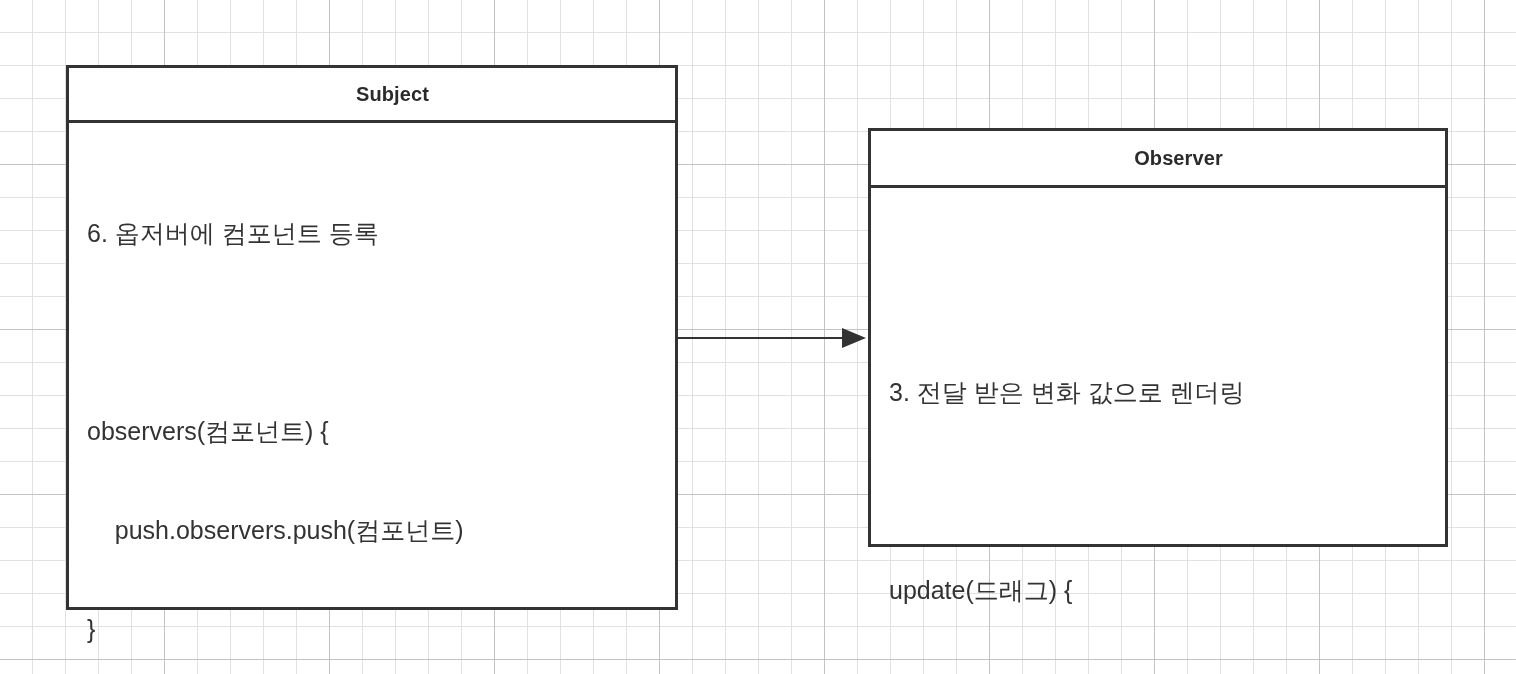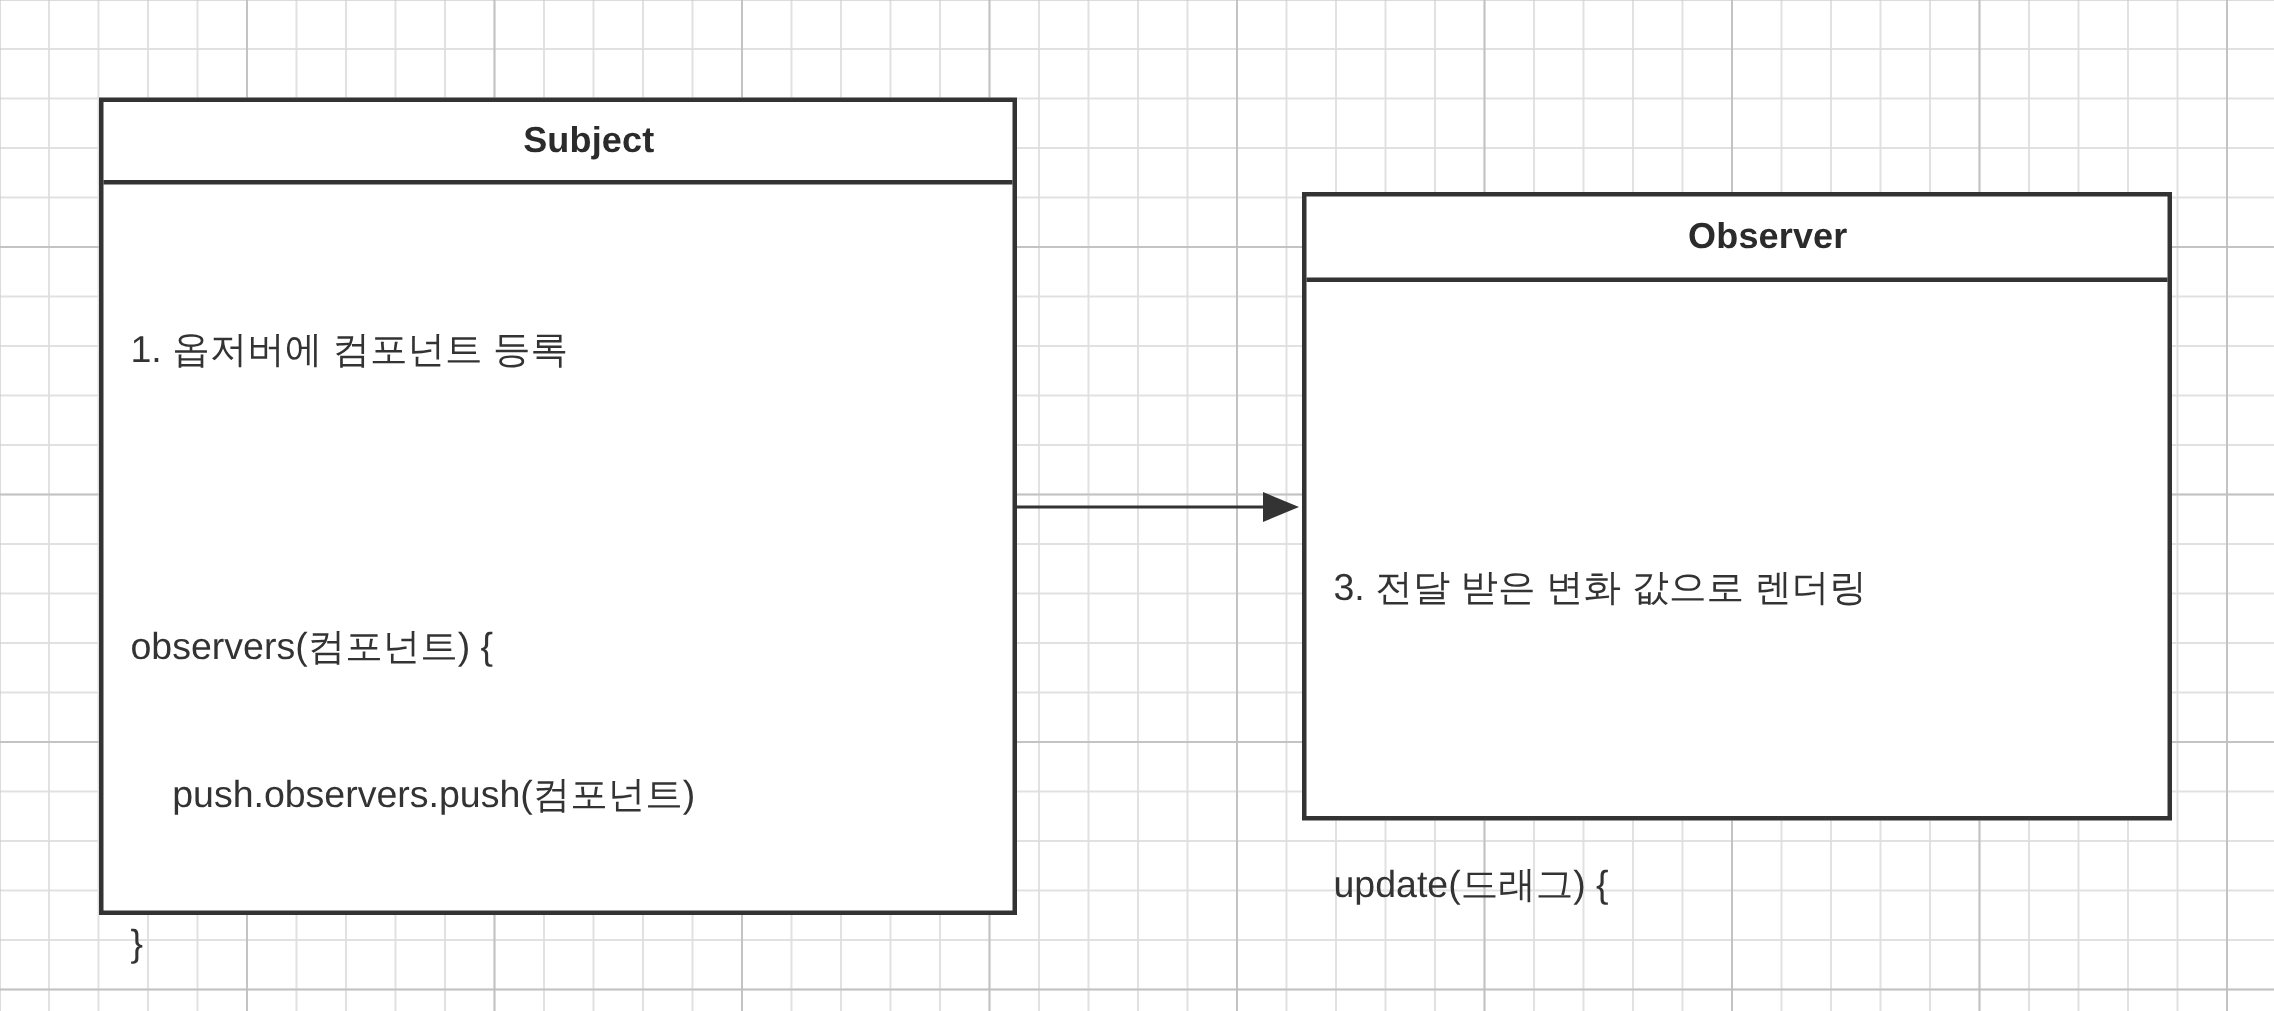--- a/index.html
+++ b/index.html
@@ -46,21 +46,21 @@
   }
   .uml-header {
     box-sizing: border-box;
     flex: 0 0 auto;
     border-bottom: 3px solid #333333;
     display: flex;
     align-items: center;
     justify-content: center;
     color: #2b2b2b;
     font-weight: bold;
-    font-size: 24px;
+    font-size: 20px;
     letter-spacing: 0.1px;
     padding-left: 41px;
   }
   .uml-body {
     box-sizing: border-box;
     flex: 1 1 auto;
     position: relative;
     padding: 18px;
   }
 
@@ -115,21 +115,21 @@
 </style>
 </head>
 <body>
 
 <div id="canvas">
 
   <div id="subject-box" class="uml-box">
     <div class="uml-header">Subject</div>
     <div class="uml-body">
       <div class="code-block">
-        <div class="code-line">1. 옵저버에 컴포넌트 등록</div>
+        <div class="code-line">6. 옵저버에 컴포넌트 등록</div>
         <div class="code-line blank"></div>
         <div class="code-line">observers(컴포넌트) {</div>
         <div class="code-line">    push.observers.push(컴포넌트)</div>
         <div class="code-line">}</div>
         
         
         
         
         
         

